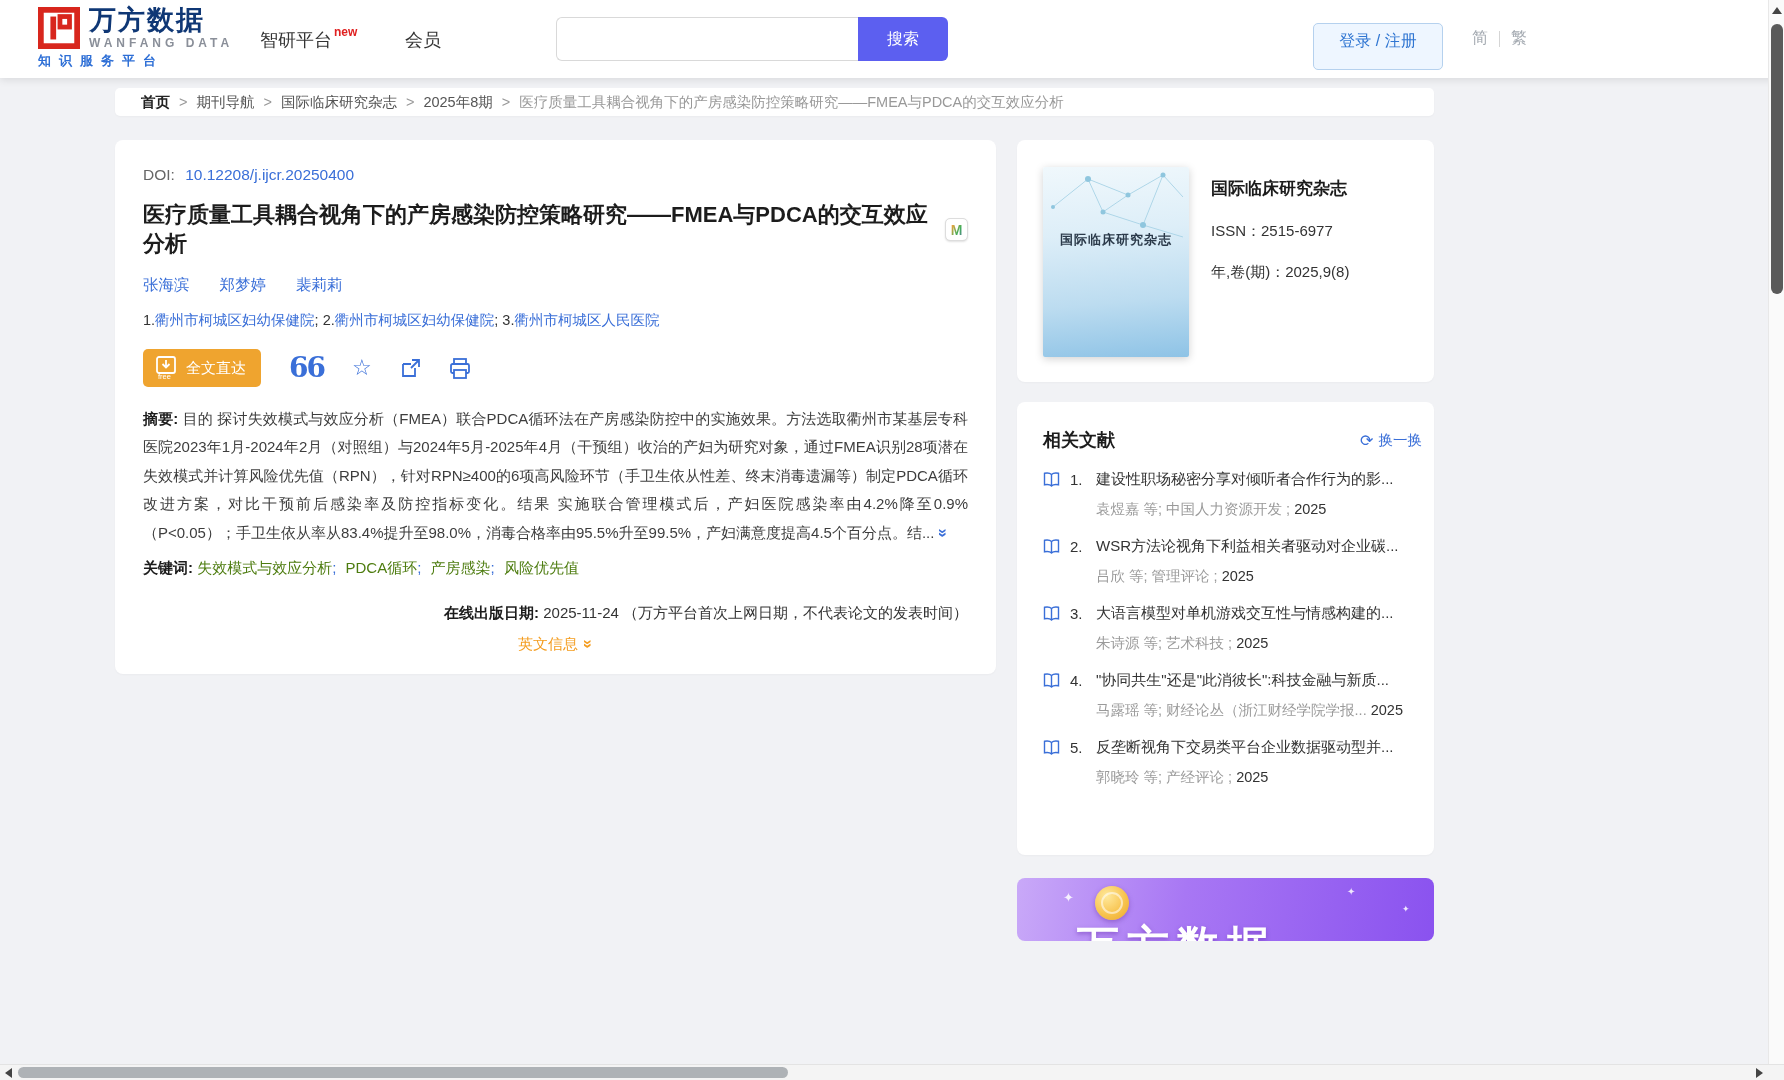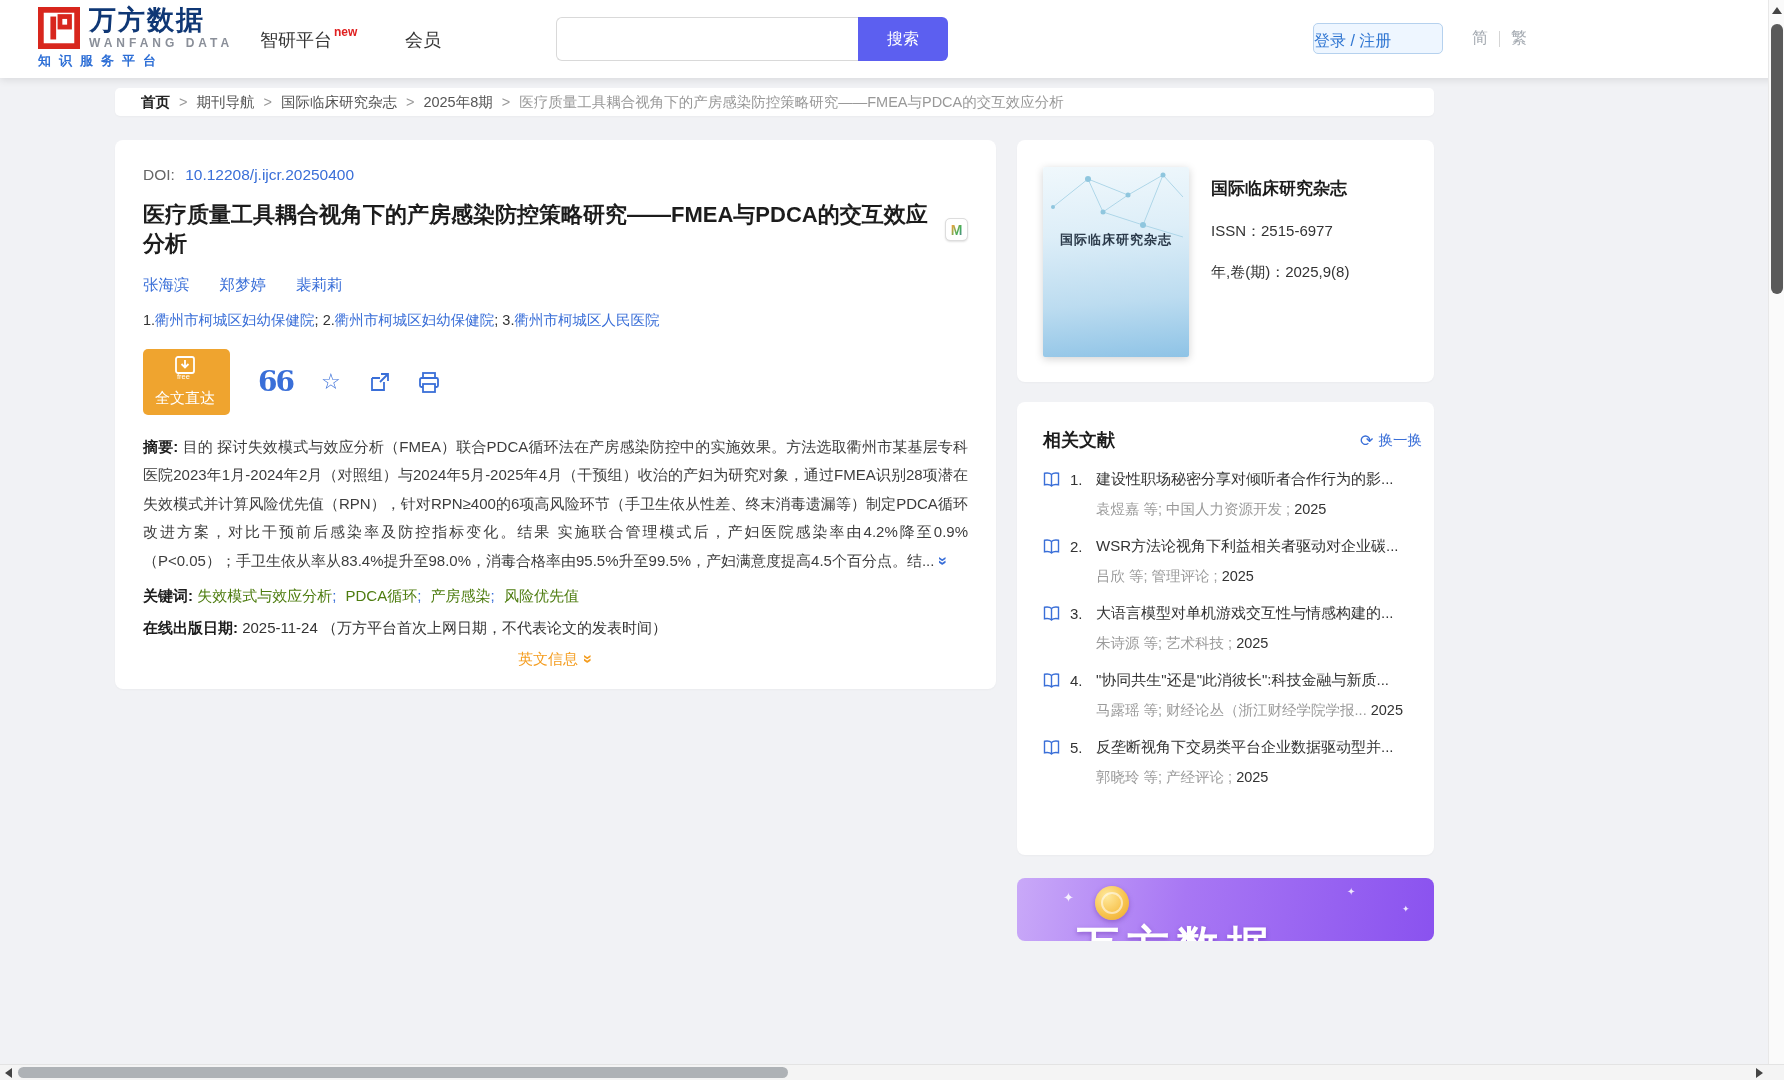--- a/index.html
+++ b/index.html
@@ -33,23 +33,23 @@
   .search input {
     flex:1; border:1px solid #d9d9d9; border-right:none;
     border-radius:6px 0 0 6px; padding:0 14px; font-size:15px; outline:none;
     font-family:"Liberation Sans",sans-serif;
   }
   .search button {
     width:90px; background:#5c5ff0; color:#fff; font-size:16px; border:none;
     border-radius:0 6px 6px 0; cursor:pointer; font-family:"Liberation Sans",sans-serif;
   }
   .login-btn {
-    position:absolute; left:1313px; top:23px; width:130px; height:31px;
+    position:absolute; left:1313px; top:23px; width:130px; height:47px;
     border:1px solid #b5d1ee; background:#eef6ff; color:#3076d2;
-    font-size:16px; border-radius:5px; line-height:33px; cursor:pointer;
+    font-size:16px; border-radius:5px; text-align:center; line-height:33px; cursor:pointer;
   }
   .lang { position:absolute; left:1472px; top:28px; display:flex; align-items:center; font-size:16px; color:#a4aab1; }
   .lang .sep { width:1px; height:16px; background:#d5d5d5; margin:0 11px; }
   .lang span { cursor:pointer; }
 
   
   .breadcrumb {
     position:absolute; left:115px; top:88px; width:1319px; height:28px;
     background:#fff; border-radius:5px; display:flex; align-items:center;
     padding:0 26px; font-size:14.5px; white-space:nowrap; overflow:hidden;
@@ -79,32 +79,32 @@
     box-shadow:0 1px 2px rgba(0,0,0,.12);
   }
   .authors-row { margin-top:17px; display:flex; gap:30px; font-size:15.5px; }
   .author-link { color:#3a6fd8; }
   .affil-row { margin-top:15px; font-size:14.5px; color:#333; }
   .affil-link { color:#3a6fd8; }
   .actions-row { margin-top:19px; display:flex; align-items:center; gap:28px; }
   .fulltext-btn {
     display:flex; align-items:center; gap:9px; background:#efa42f; color:#fff;
     border:none; border-radius:5px; padding:7px 15px 7px 12px; font-size:15px;
-    cursor:pointer; font-family:"Liberation Sans",sans-serif;flex-direction:column;
+    cursor:pointer; font-family:"Liberation Sans",sans-serif;
   }
   .quote-ic { color:#3a6fd8; font-family:"DejaVu Serif",serif; font-weight:bold; font-size:28px; letter-spacing:-2px; line-height:1; cursor:pointer; }
   .star-ic { color:#3a6fd8; font-size:22px; line-height:1; cursor:pointer; }
   .svg-ic { cursor:pointer; display:block; }
   .abstract { margin-top:18px; font-size:15px; line-height:1.88; color:#3d3d3d; text-align:justify; }
   .lbl { font-weight:bold; color:#1c1c1c; }
   .expand-ic { color:#3a6fd8; display:inline-block; transform:rotate(90deg); font-size:16px; font-weight:bold; cursor:pointer; }
   .keywords-row { margin-top:11px; font-size:15px; }
   .kw-link { color:#4d7c0f; }
   .kw-sep { color:#3a6fd8; margin-right:5px; }
-  .date-row { margin-top:13px; font-size:15px; color:#333; }
+  .date-row { margin-top:26px; font-size:15px; color:#333;text-align:right; }
   .english-row { margin-top:12px; text-align:center; font-size:15px; color:#f49d20; }
   .english-row .expand-ic { color:#f49d20; margin-left:6px; }
 
   
   .journal-card {
     position:absolute; left:1017px; top:140px; width:417px; height:242px;
     background:#fff; border-radius:8px; padding:27px 26px; display:flex;
     box-shadow:0 1px 2px rgba(0,0,0,.03);
   }
   .cover {

